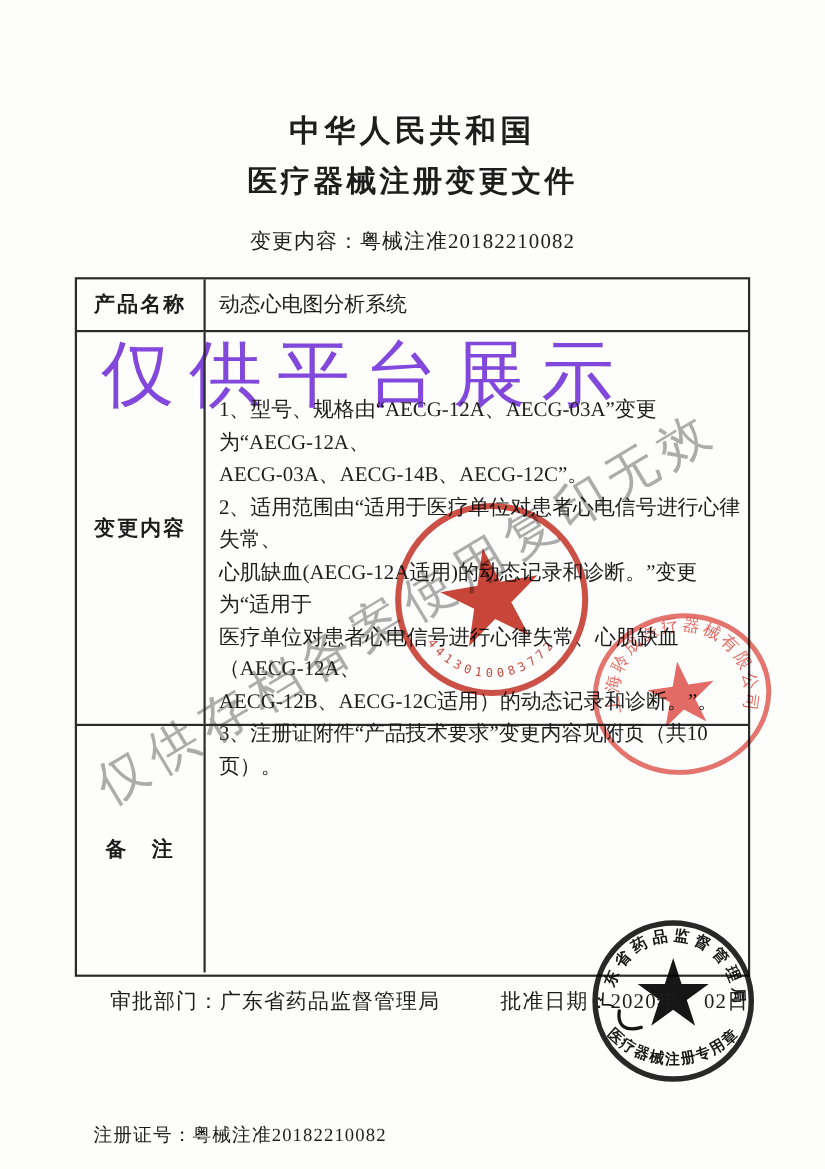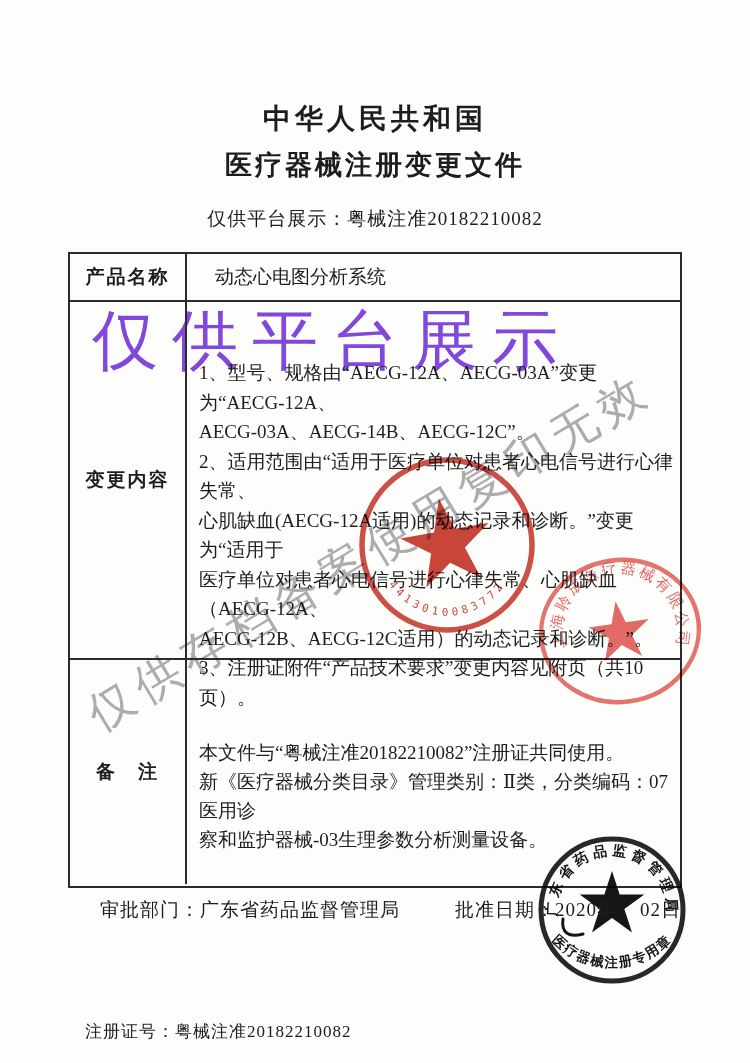--- a/index.html
+++ b/index.html
@@ -11,21 +11,21 @@
           font-size:28px;font-weight:bold;letter-spacing:4px;z-index:3;}
   .title2{position:absolute;top:147px;left:0;width:100%;text-align:center;
           font-size:27px;font-weight:bold;letter-spacing:3px;z-index:3;}
   .regline{position:absolute;top:206px;left:0;width:100%;text-align:center;
           font-size:19px;letter-spacing:1px;z-index:3;}
 
   
   .doc-table{position:absolute;left:68px;top:252px;width:614px;height:636px;
              border:2px solid #2b2b2b;box-sizing:border-box;z-index:3;background:transparent;}
   .t-row{display:flex;box-sizing:border-box;}
-  .t-row.r1{height:48px;border-bottom:2px solid #2b2b2b;gap:16px;}
+  .t-row.r1{height:48px;border-bottom:2px solid #2b2b2b;}
   .t-row.r2{height:358px;border-bottom:2px solid #2b2b2b;}
   .t-row.r3{flex:1;height:224px;}
   .t-label{width:117px;flex:0 0 117px;border-right:2px solid #2b2b2b;box-sizing:border-box;
            display:flex;align-items:center;justify-content:center;
            font-size:19px;font-weight:bold;letter-spacing:2px;text-align:center;}
   .t-content{flex:1;box-sizing:border-box;padding-left:12px;padding-right:6px;
              font-size:19px;line-height:29.5px;}
   .r1 .t-content{display:flex;align-items:center;line-height:normal;}
   .r2 .t-content{padding-top:56px;}
   .r3 .t-content{padding-top:78px;line-height:29px;}
@@ -53,21 +53,21 @@
 </head>
 <body>
 
 <div class="page">
 
   <div class="wm-horiz">仅供平台展示</div>
   <div class="wm-diag">仅供存档备案使用复印无效</div>
 
   <div class="title1">中华人民共和国</div>
   <div class="title2">医疗器械注册变更文件</div>
-  <div class="regline">仅供平台展示：粤械注准20182210082</div>
+  <div class="regline">变更内容：粤械注准20182210082</div>
 
   <div class="doc-table">
 
     <div class="t-row r1">
       <div class="t-label">产品名称</div>
       <div class="t-content">动态心电图分析系统</div>
     </div>
 
     <div class="t-row r2">
       <div class="t-label">变更内容</div>
@@ -77,25 +77,20 @@
         <div>2、适用范围由“适用于医疗单位对患者心电信号进行心律失常、</div>
         <div>心肌缺血(AECG-12A适用)的动态记录和诊断。”变更为“适用于</div>
         <div>医疗单位对患者心电信号进行心律失常、心肌缺血（AECG-12A、</div>
         <div>AECG-12B、AECG-12C适用）的动态记录和诊断。”。</div>
         <div>3、注册证附件“产品技术要求”变更内容见附页（共10页）。</div>
       </div>
     </div>
 
     <div class="t-row r3">
       <div class="t-label">备　注</div>
-      <div class="t-content">
-        <div>本文件与“粤械注准20182210082”注册证共同使用。</div>
-        <div>新《医疗器械分类目录》管理类别：Ⅱ类，分类编码：07医用诊</div>
-        <div>察和监护器械-03生理参数分析测量设备。</div>
-      </div>
     </div>
 
   </div>
 
   <div class="approval-row">
     <div class="dept">
       <span>审批部门：</span><span>广东省药品监督管理局</span>
     </div>
     <div class="date">
       <span>批准日期：</span>

